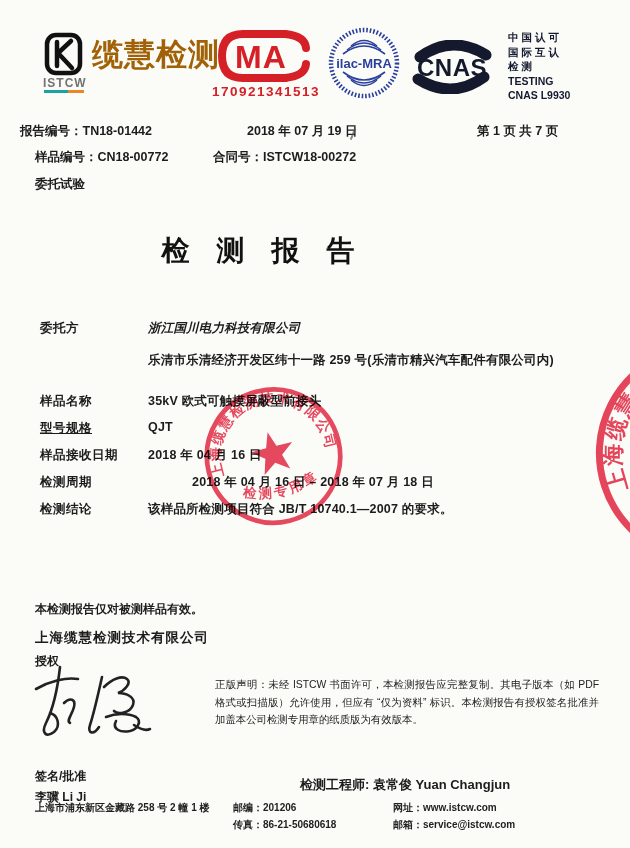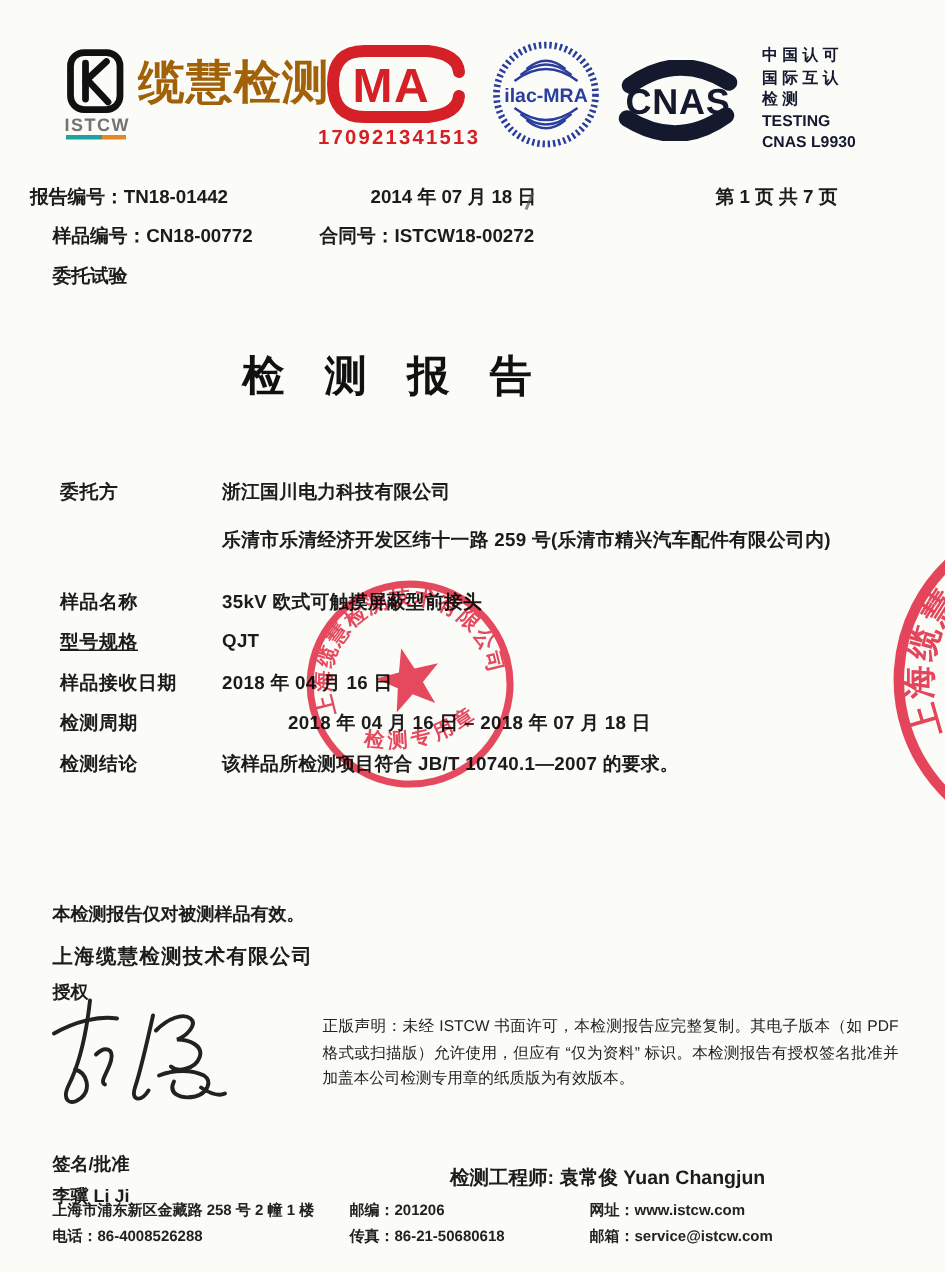--- a/index.html
+++ b/index.html
@@ -106,36 +106,36 @@
     <div class="cnline">中国认可</div>
     <div class="cnline">国际互认</div>
     <div class="cnline">检测</div>
     <div>TESTING</div>
     <div>CNAS L9930</div>
   </div>
 
   <div class="abs meta" style="left:20px;top:123px;">
     <span>报告编号：</span><span>TN18-01442</span>
   </div>
-  <div class="abs meta" style="left:247px;top:123px;">2014 年 07 月 18 日</div>
+  <div class="abs meta" style="left:247px;top:123px;">2018 年 07 月 19 日</div>
   <div class="abs meta" style="left:477px;top:123px;">第 1 页 共 7 页</div>
   <div class="slash-artifact"></div>
 
   <div class="abs meta" style="left:35px;top:149px;">
     <span>样品编号：</span><span>CN18-00772</span>
   </div>
   <div class="abs meta" style="left:213px;top:149px;">
     <span>合同号：</span><span>ISTCW18-00272</span>
   </div>
   <div class="abs meta" style="left:35px;top:176px;">委托试验</div>
 
   <div class="report-title">检测报告</div>
 
   <div class="flabel" style="top:320px;">委托方</div>
-  <div class="fvalue" style="top:320px;">浙江国川电力科技有限公司</div>
+  <div class="fvalue" style="top:320px;font-style:italic;">浙江国川电力科技有限公司</div>
   <div class="fvalue" style="top:352px;">乐清市乐清经济开发区纬十一路 259 号(乐清市精兴汽车配件有限公司内)</div>
 
   <div class="flabel" style="top:393px;">样品名称</div>
   <div class="fvalue" style="top:393px;">35kV 欧式可触摸屏蔽型前接头</div>
 
   <div class="flabel" style="top:420px;text-decoration:underline;">型号规格</div>
   <div class="fvalue" style="top:420px;">QJT</div>
 
   <div class="flabel" style="top:447px;">样品接收日期</div>
   <div class="fvalue" style="top:447px;">2018 年 04 月 16 日</div>
@@ -165,21 +165,20 @@
   </div>
 
   <div class="statement">正版声明：未经 ISTCW 书面许可，本检测报告应完整复制。其电子版本（如 PDF 格式或扫描版）允许使用，但应有 “仅为资料” 标识。本检测报告有授权签名批准并加盖本公司检测专用章的纸质版为有效版本。</div>
 
   <div class="abs note" style="left:35px;top:741px;margin-top:48px;">李骥 Li Ji</div>
   <div class="abs note" style="left:35px;top:768px;">签名/批准</div>
   <div class="engineer">检测工程师: 袁常俊  Yuan Changjun</div>
 
   <div class="abs foot" style="left:35px;top:800px;">
     <div>上海市浦东新区金藏路 258 号 2 幢 1 楼</div>
-    <div>电话：86-4008526288</div>
   </div>
   <div class="abs foot" style="left:233px;top:800px;">
     <div>邮编：201206</div>
     <div>传真：86-21-50680618</div>
   </div>
   <div class="abs foot" style="left:393px;top:800px;">
     <div>网址：www.istcw.com</div>
     <div>邮箱：service@istcw.com</div>
   </div>
 

